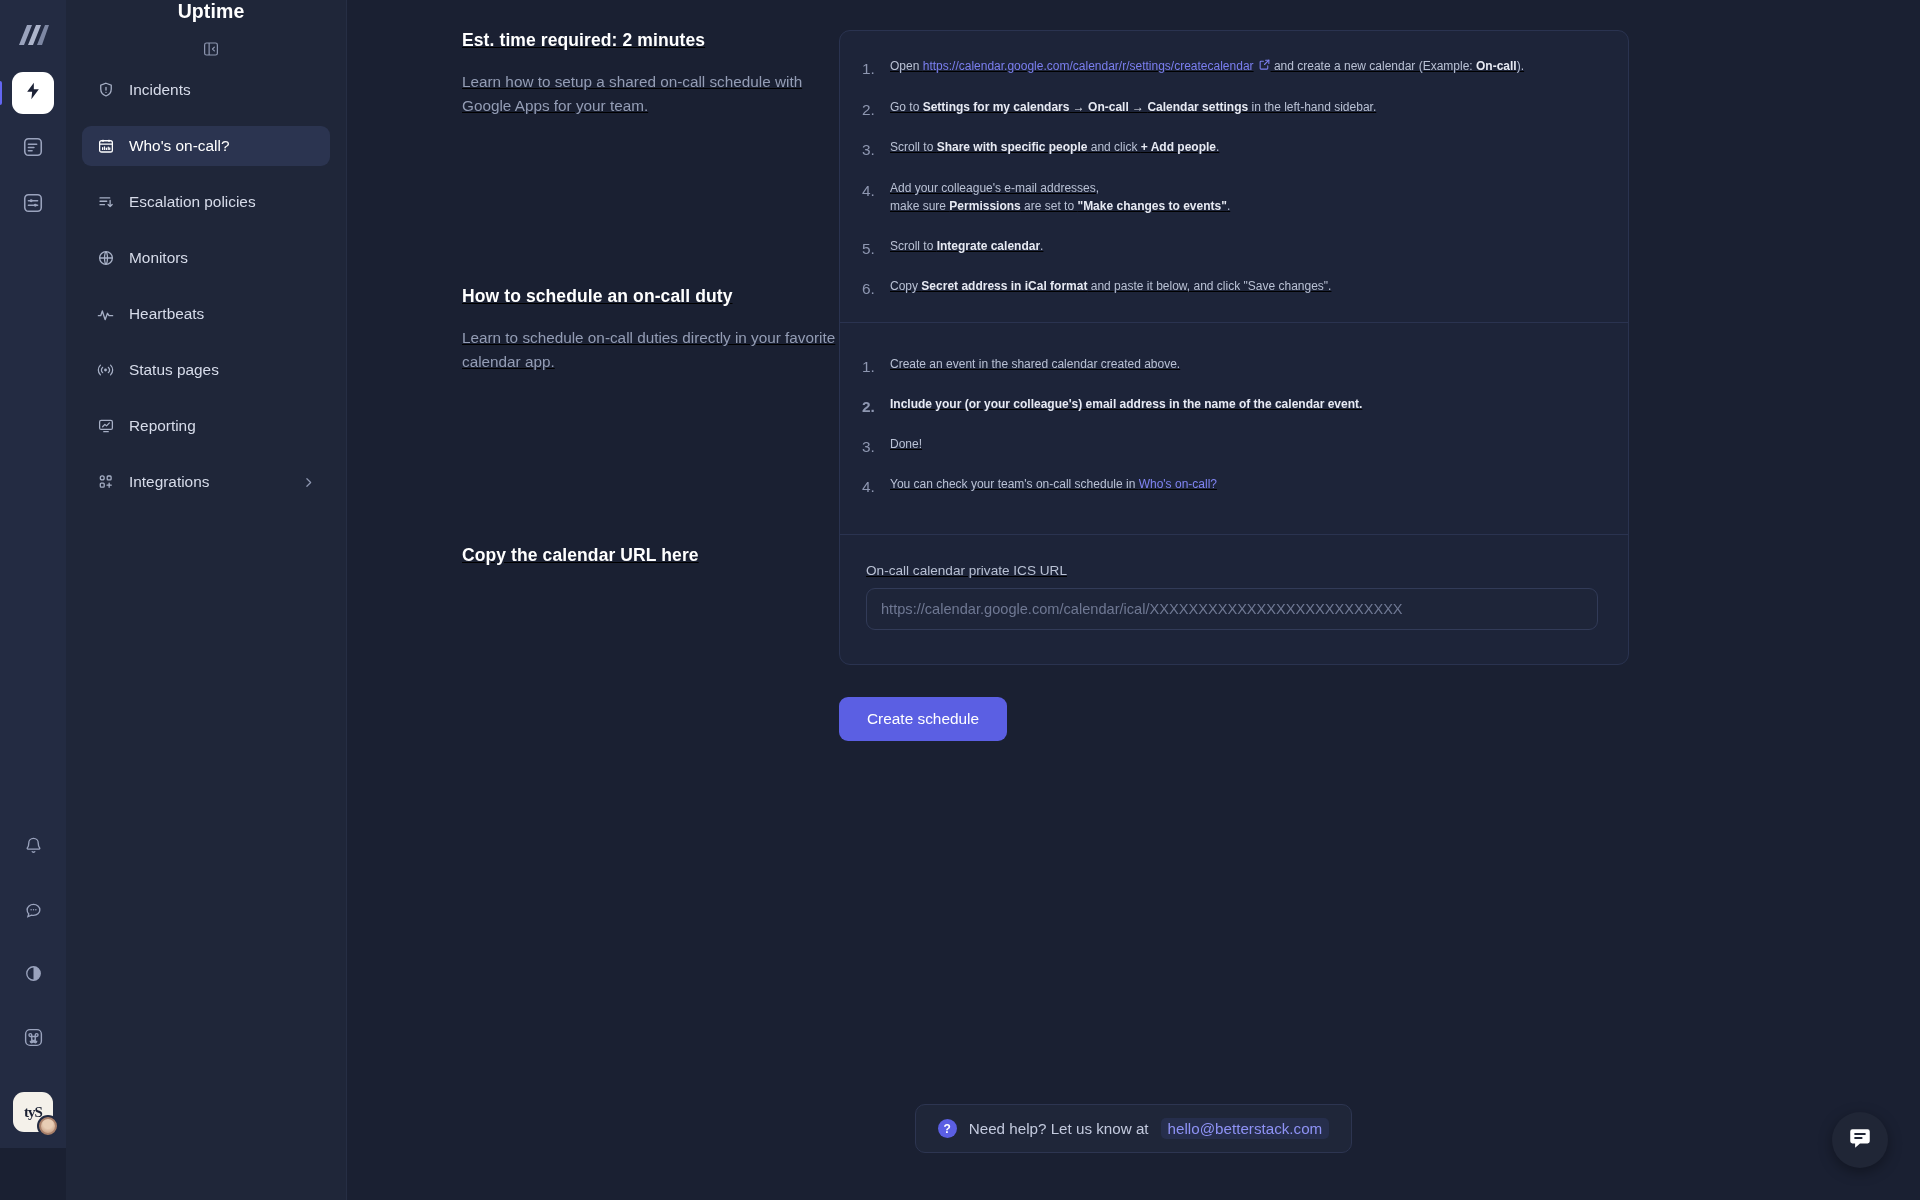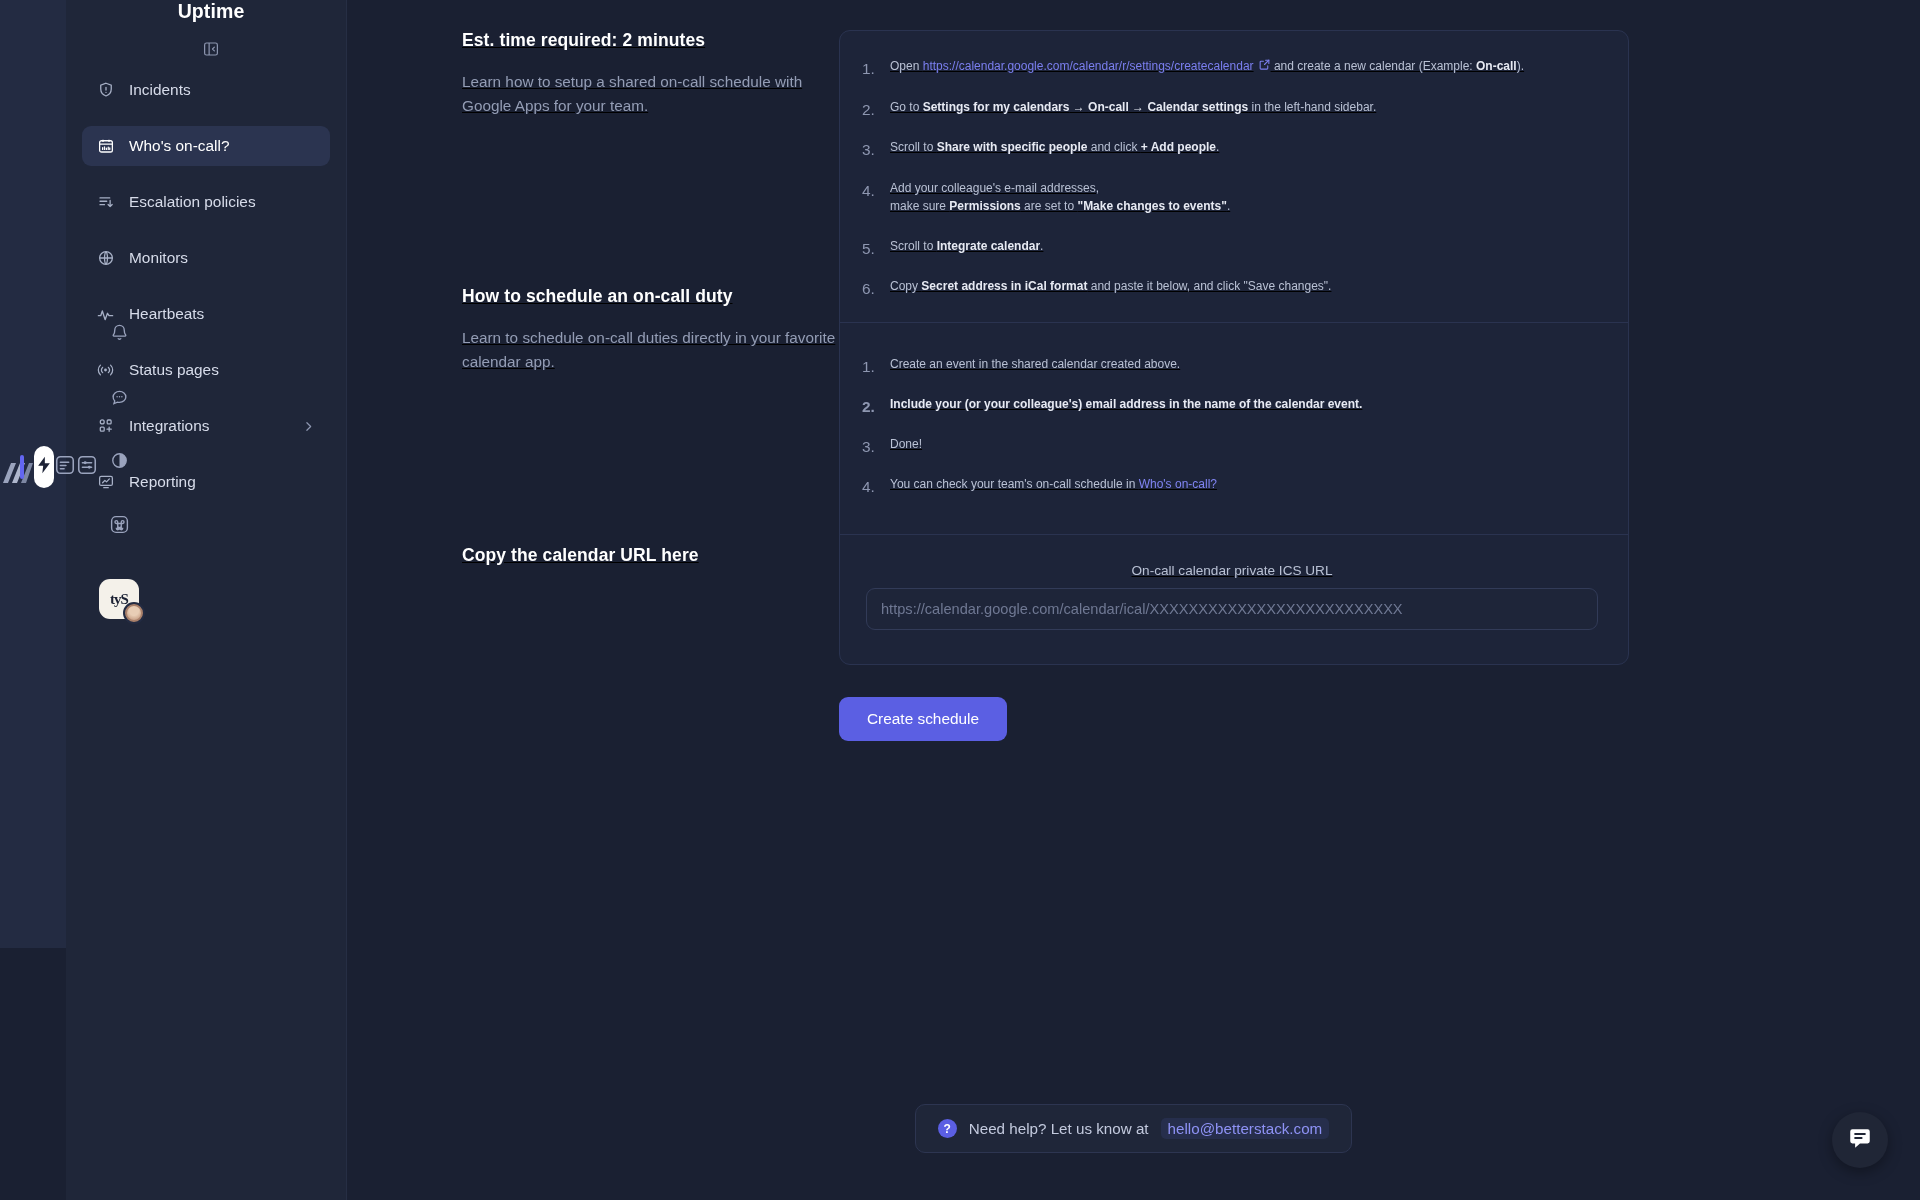--- a/index.html
+++ b/index.html
@@ -6,23 +6,23 @@
   html, body {
     width: 1920px; height: 1200px;
     background: #1a2032;
     font-family: "Liberation Sans", sans-serif;
     overflow: hidden;
   }
   #app { display: flex; width: 1920px; height: 1200px; position: relative; }
 
   
   .rail {
-    width: 66px; flex: 0 0 66px; height: 948px;
+    width: 66px; flex: 0 0 66px; height: 1148px;
     background: #232b42;
-    display: flex; flex-direction: row; align-items: center;
+    display: flex; flex-direction: column; align-items: center;
     position: relative;
     justify-content: space-between;
   }
   .rail-logo { margin-top: 18px; margin-bottom: 20px; width: 40px; height: 34px;
     display: flex; align-items: center; justify-content: center; }
   .rail-item {
     width: 42px; height: 42px; border-radius: 11px;
     display: flex; align-items: center; justify-content: center;
     margin-bottom: 14px; position: relative; cursor: pointer;
     color: #9aa3bd;
@@ -111,21 +111,21 @@
   ol.steps li::before {
     content: counter(s) "."; position: absolute; left: 0; top: 0;
     color: #8e97b1; font-size: 15.4px;
   }
   ol.steps li b { color: #e7eaf3; font-weight: bold; }
   ol.steps li.allbold { color: #e7eaf3; font-weight: bold; }
   a.lnk { color: #7b7ff0; text-decoration: none; }
   a.lnk.brt { color: #8084f2; }
   .ext-ico { display:inline-block; vertical-align: -1px; margin-left: 4px; color:#7b7ff0; }
 
-  .field-label { font-size: 13.6px; color: #b9c1d4; margin-bottom: 10px; text-align: center; }
+  .field-label { font-size: 13.6px; color: #b9c1d4; margin-bottom: 10px; }
   .field-input {
     width: 100%; height: 42px; border-radius: 9px;
     border: 1px solid #323b58; background: #1e2539;
     color: #6f7893; font-size: 14.6px;
     padding: 0 14px; outline: none;
   }
   .field-input::placeholder { color: #6f7893; }
 
   .btn-row { padding-left: 115px; margin-top: 32px; }
   .btn-primary {
@@ -316,43 +316,43 @@
             <path d="M8.4 8.6a5 5 0 000 6.8M15.6 8.6a5 5 0 010 6.8" stroke-linecap="round"></path>
             <path d="M5.6 5.8a8.6 8.6 0 000 12.4M18.4 5.8a8.6 8.6 0 010 12.4" stroke-linecap="round"></path>
           </svg>
         </span>
         <span class="nav-label">Status pages</span>
       </div>
 
       <div class="nav-item">
         <span class="nav-ico">
           <svg width="18" height="18" viewBox="0 0 24 24" fill="none" stroke="currentColor" stroke-width="1.7">
+            <rect x="3.5" y="4.5" width="17" height="12" rx="2"></rect>
+            <path d="M7.5 13l3-3.2 2.2 2 3.8-4" stroke-linecap="round" stroke-linejoin="round"></path>
+            <path d="M9 19.5h6" stroke-linecap="round"></path>
+          </svg>
+        </span>
+        <span class="nav-label">Reporting</span>
+      </div>
+
+      <div class="nav-item">
+        <span class="nav-ico">
+          <svg width="18" height="18" viewBox="0 0 24 24" fill="none" stroke="currentColor" stroke-width="1.7">
             <circle cx="7" cy="6.5" r="2.6"></circle>
             <rect x="13.6" y="4" width="5.2" height="5.2" rx="1.2"></rect>
             <rect x="4.4" y="13.6" width="5.2" height="5.2" rx="1.2"></rect>
             <path d="M16.2 13.4v5.6M13.4 16.2h5.6" stroke-linecap="round"></path>
           </svg>
         </span>
         <span class="nav-label">Integrations</span>
         <span class="nav-chevron">
           <svg width="13" height="13" viewBox="0 0 24 24" fill="none" stroke="currentColor" stroke-width="2.2">
             <path d="M9 5l7 7-7 7" stroke-linecap="round" stroke-linejoin="round"></path>
           </svg>
         </span>
-      </div>
-
-      <div class="nav-item">
-        <span class="nav-ico">
-          <svg width="18" height="18" viewBox="0 0 24 24" fill="none" stroke="currentColor" stroke-width="1.7">
-            <rect x="3.5" y="4.5" width="17" height="12" rx="2"></rect>
-            <path d="M7.5 13l3-3.2 2.2 2 3.8-4" stroke-linecap="round" stroke-linejoin="round"></path>
-            <path d="M9 19.5h6" stroke-linecap="round"></path>
-          </svg>
-        </span>
-        <span class="nav-label">Reporting</span>
       </div>
 
     </div>
   </div>
 
   <div class="main">
 
     <div class="content">
 
       <div class="col-left">

